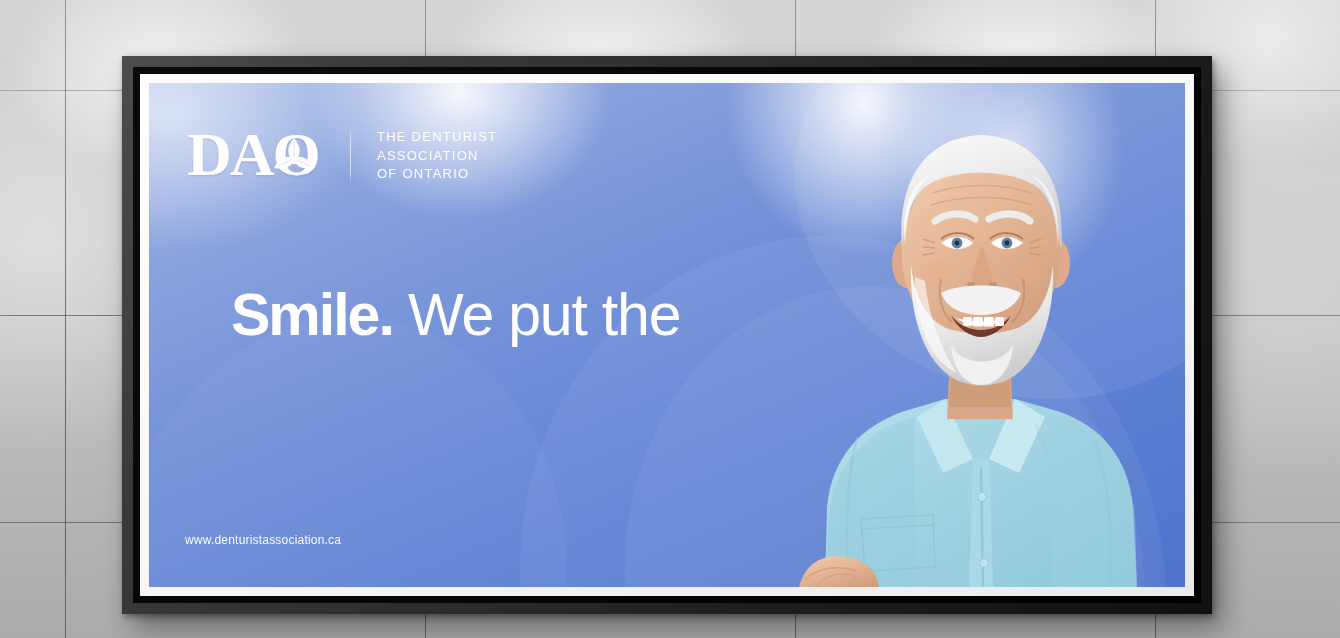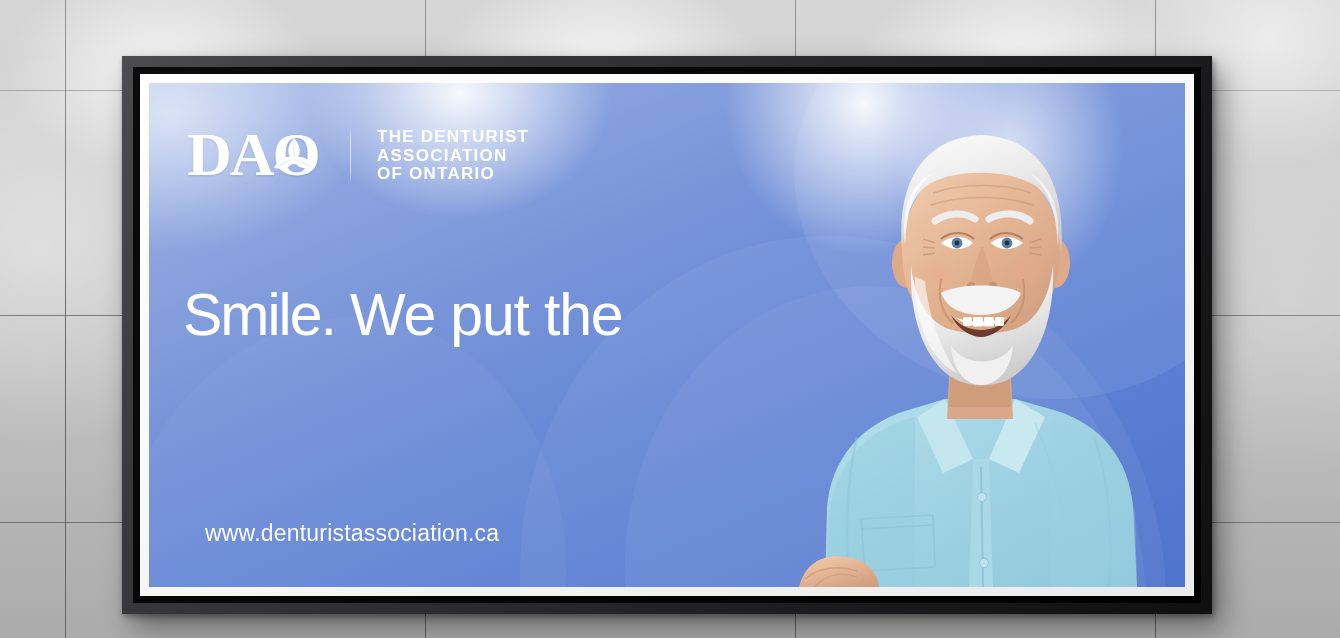--- a/index.html
+++ b/index.html
@@ -73,36 +73,35 @@
   #dao-text{
     position:absolute; left:0; top:-2px;
     font-family:"Liberation Serif", serif;
     font-weight:700; font-size:62px; letter-spacing:-2px;
     color:#fff; line-height:62px;
     text-shadow:0 1px 2px rgba(40,70,140,.18);
   }
   #trillium{ position:absolute; left:85px; top:12px; width:44px; height:42px; }
   #logo-div{ width:1px; height:56px; margin:0 26px 0 18px;
     background:linear-gradient(180deg, rgba(255,255,255,0), rgba(255,255,255,.60) 22%, rgba(255,255,255,.60) 78%, rgba(255,255,255,0)); }
-  #logo-words{ color:#fff; font-size:17px; font-weight:700; letter-spacing:1.25px; line-height:18.5px; }
+  #logo-words{ color:#fff; font-size:13px; font-weight:400; letter-spacing:1.25px; line-height:18.5px; }
 
   
   #headline{
     position:absolute; left:34px; top:198px; width:700px;
     color:#fff; font-size:59px; line-height:68px;
     font-weight:300; letter-spacing:-1.2px;
   }
-  #headline .strong{ font-weight:400; letter-spacing:-2px; }
+  #headline .strong{ font-weight:700; letter-spacing:-2px;margin-left:48px; }
 
   
   #poster-url{
     position:absolute; left:36px; bottom:40px;
-    color:#fff; font-size:23px; letter-spacing:.2px; font-weight:400;
+    color:#fff; font-size:12px; letter-spacing:.2px; font-weight:400;
     opacity:.97;
-    margin-left:20px;
   }
 
   
   #portrait{ position:absolute; right:-10px; bottom:0; width:430px; height:520px; }
 
   
   ::-webkit-scrollbar{ display:none; }
 </style>
 </head>
 <body>

